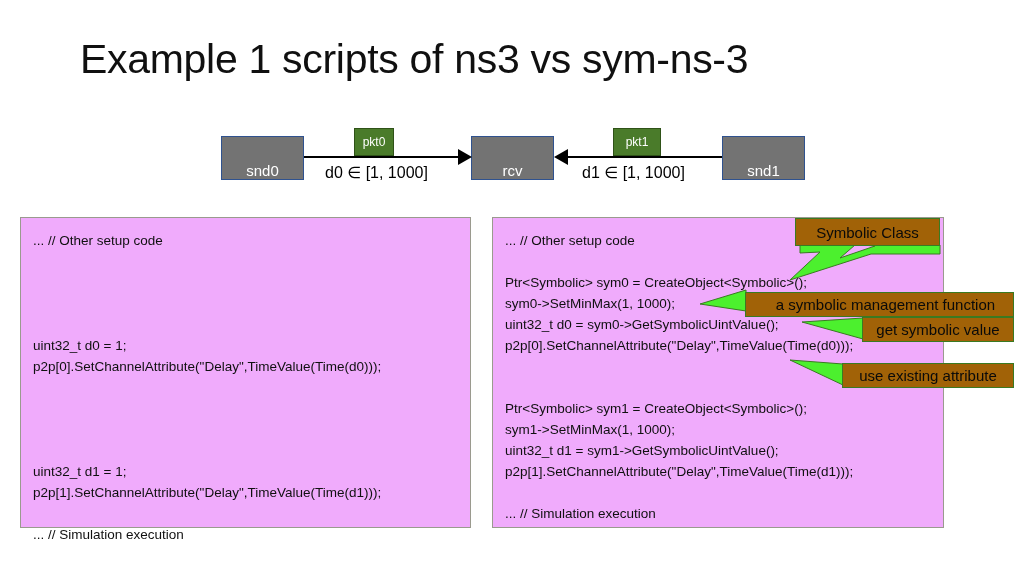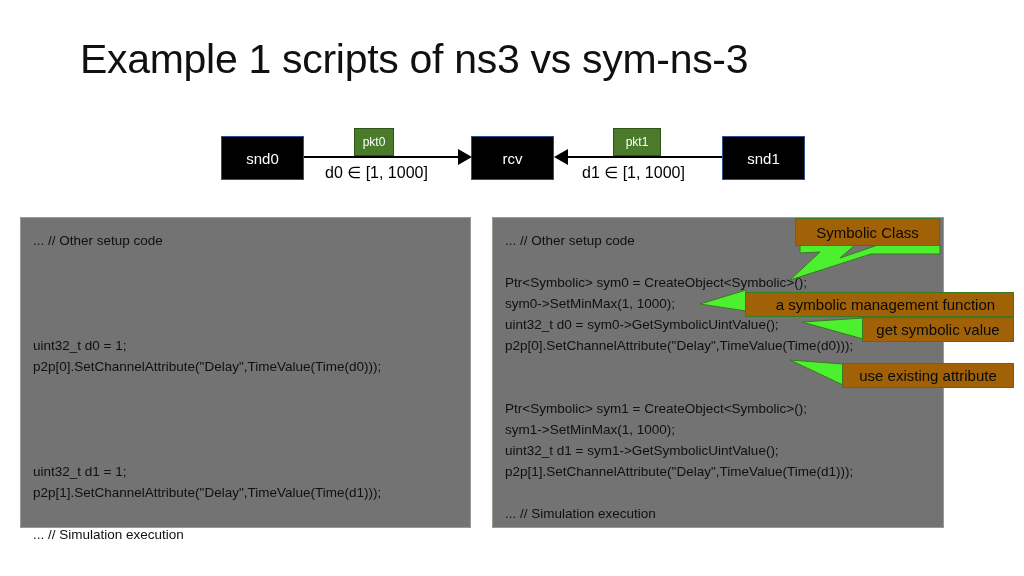--- a/index.html
+++ b/index.html
@@ -32,26 +32,26 @@
   
   .diagram {
     position: absolute;
     left: 0;
     top: 0;
     width: 1024px;
     height: 210px;
   }
   .node-box {
     position: absolute;
-    background: #000000;
+    background: #737373;
     border: 1px solid #2F528F;
     color: #ffffff;
     font-size: 15px;
     display: flex;
-    align-items: center;
+    align-items: flex-end;
     justify-content: center;
     box-sizing: border-box;
   }
   .node-snd0 { left: 221px; top: 136px; width: 83px; height: 44px; }
   .node-rcv  { left: 471px; top: 136px; width: 83px; height: 44px; }
   .node-snd1 { left: 722px; top: 136px; width: 83px; height: 44px; }
 
   .pkt-box {
     position: absolute;
     background: #4A7B2A;
@@ -97,21 +97,21 @@
     font-size: 16px;
     color: #000000;
     white-space: nowrap;
   }
   .lbl-d0 { left: 325px; top: 163px; }
   .lbl-d1 { left: 582px; top: 163px; }
 
   
   .code-panel {
     position: absolute;
-    background: #737373;
+    background: #f0abfc;
     border: 1px solid #9a9a8e;
     box-sizing: border-box;
     padding: 12px 0 0 12px;
     font-family: "Liberation Sans", sans-serif;
     font-size: 13.5px;
     line-height: 1.0;
     color: #101010;
   }
   .panel-left  { left: 20px;  top: 217px; width: 451px; height: 311px; }
   .panel-right { left: 492px; top: 217px; width: 452px; height: 311px; }

